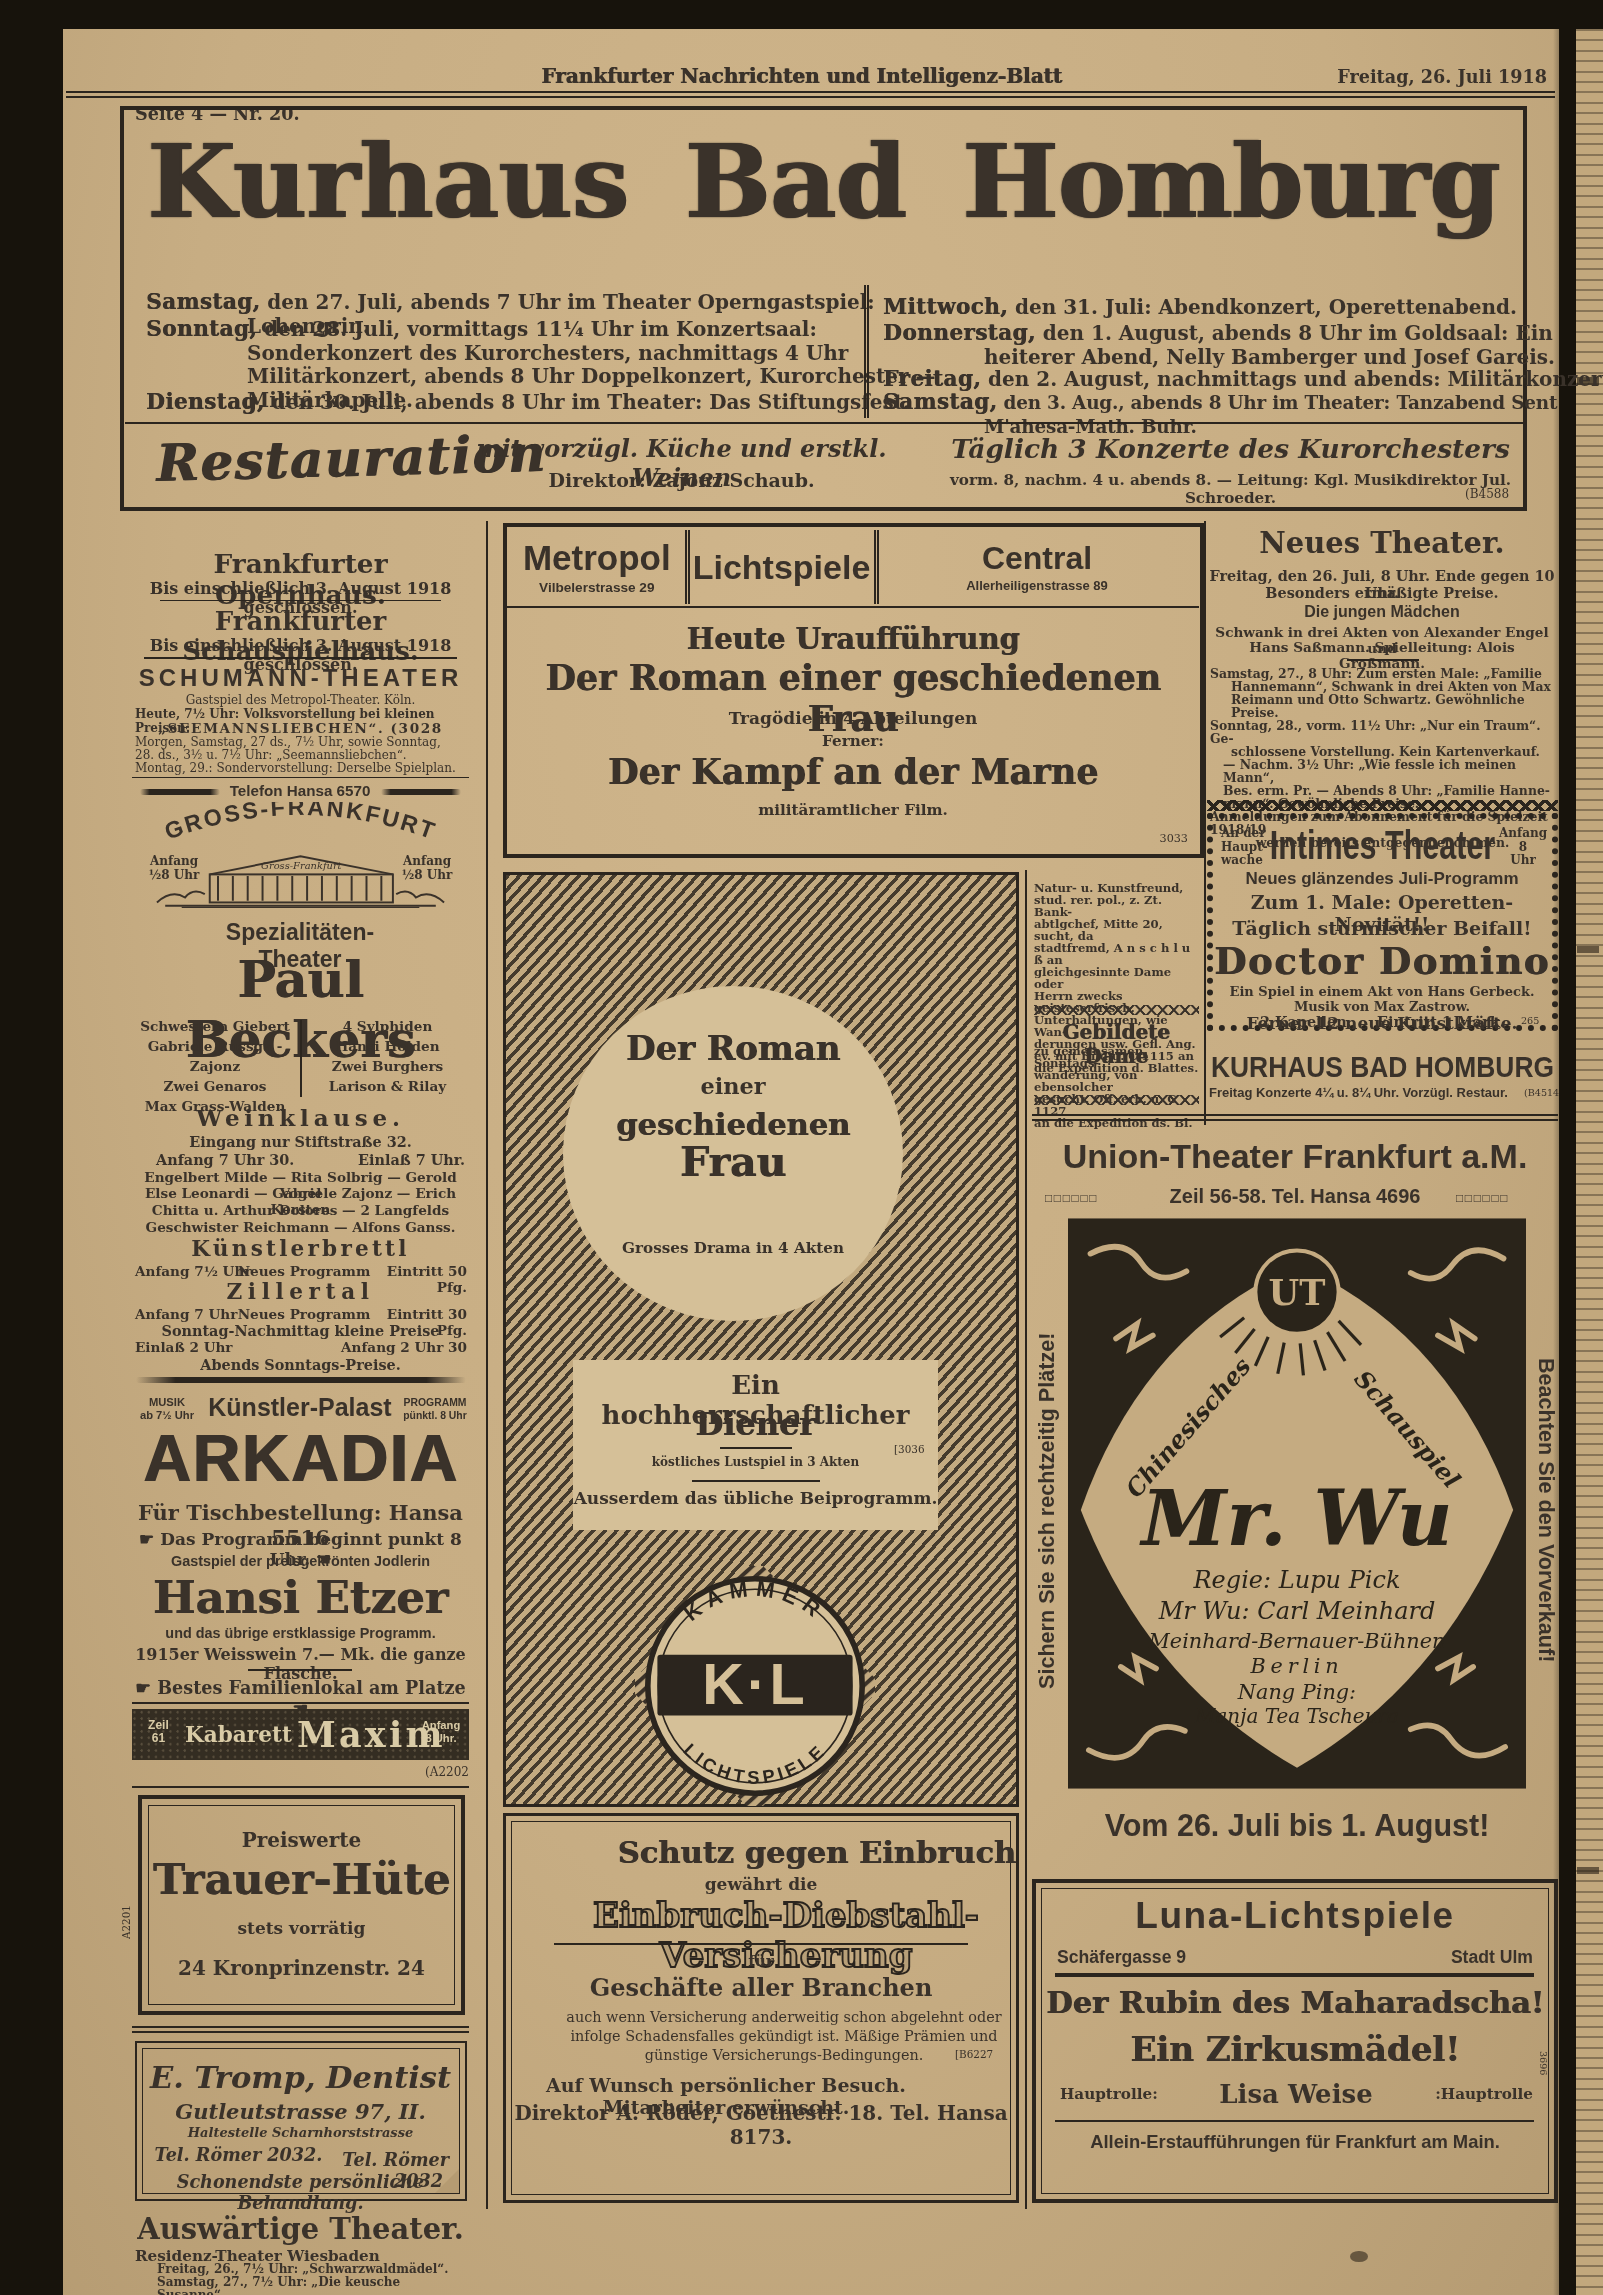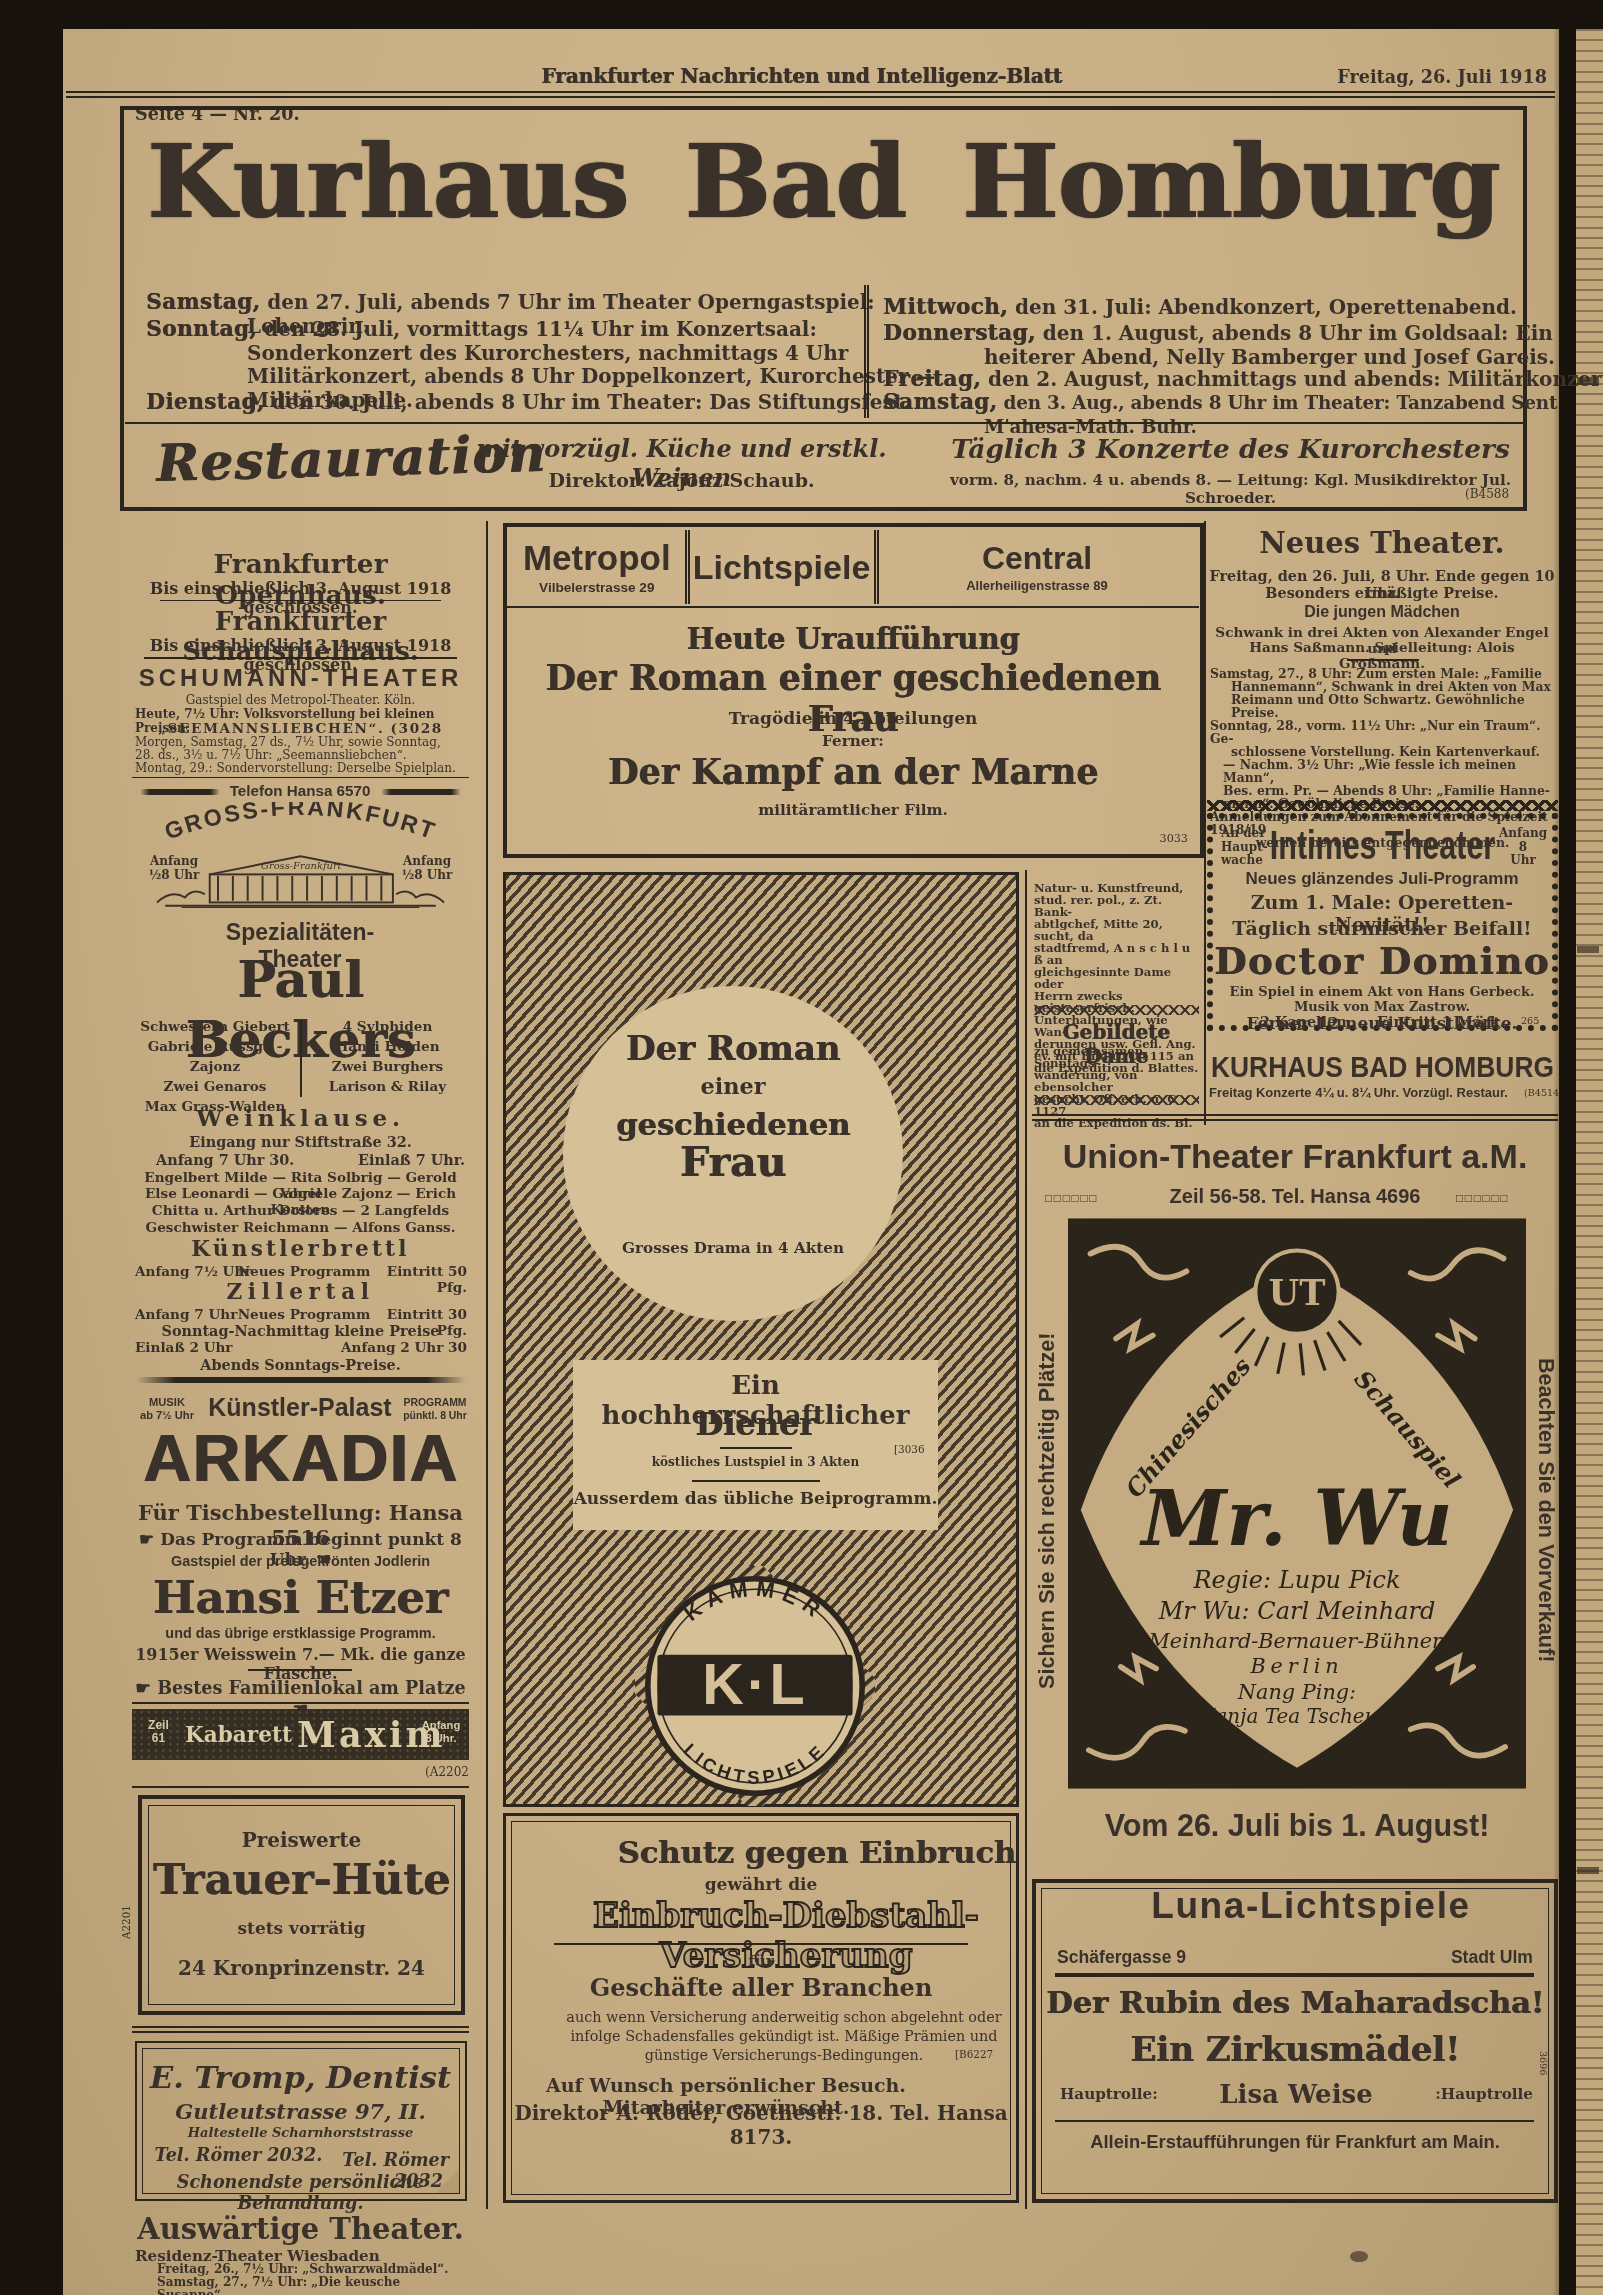--- a/index.html
+++ b/index.html
@@ -405,21 +405,21 @@
     <text x="286" y="462" text-anchor="middle" font-family="DejaVu Serif,serif" font-style="italic" font-size="30" fill="#2a241a">Regie: Lupu Pick</text>
     <text x="286" y="500" text-anchor="middle" font-family="DejaVu Serif,serif" font-style="italic" font-size="30" fill="#2a241a">Mr Wu: Carl Meinhard</text>
     <text x="286" y="536" text-anchor="middle" font-family="DejaVu Serif,serif" font-style="italic" font-size="26" fill="#2a241a">Meinhard-Bernauer-Bühnen</text>
     <text x="286" y="568" text-anchor="middle" font-family="DejaVu Serif,serif" font-style="italic" font-size="26" letter-spacing="6" fill="#2a241a">Berlin</text>
     <text x="286" y="600" text-anchor="middle" font-family="DejaVu Serif,serif" font-style="italic" font-size="26" fill="#2a241a">Nang Ping:</text>
     <text x="286" y="630" text-anchor="middle" font-family="DejaVu Serif,serif" font-style="italic" font-size="25" fill="#2a241a">Manja Tea Tscheura</text>
   </svg>
   <div class="abs sn c" style="left:1068px;top:1808px;width:458px;font-size:30.5px;font-weight:900;">Vom 26. Juli bis 1. August!</div>
 
   <div class="abs" style="left:1032px;top:1879px;width:526px;height:324px;border:4px solid var(--ink2);outline:1.6px solid var(--ink2);outline-offset:-10.4px;box-sizing:border-box;">
-    <div class="abs sn c" style="left:0;top:2px;width:518px;font-size:37px;font-weight:900;letter-spacing:1.6px;padding-left:16px;">Luna-Lichtspiele</div>
+    <div class="abs sn c" style="left:0;top:12px;width:518px;font-size:37px;font-weight:900;letter-spacing:1.6px;">Luna-Lichtspiele</div>
     <div class="abs sn" style="left:21px;top:64px;font-size:17.6px;font-weight:700;">Schäfergasse 9</div>
     <div class="abs sn r" style="left:353px;top:64px;width:144px;font-size:17.6px;font-weight:700;">Stadt Ulm</div>
     <div class="abs rule" style="left:19px;top:90px;width:479px;height:4px;"></div>
     <div class="abs fs c hv" style="left:0;top:101px;width:518px;font-size:30.5px;">Der Rubin des Maharadscha!</div>
     <div class="abs fs c hv" style="left:0;top:146px;width:518px;font-size:34px;">Ein Zirkusmädel!</div>
     <div class="abs fs" style="left:24px;top:202px;font-size:15.2px;">Hauptrolle:</div>
     <div class="abs fs c" style="left:144px;top:196px;width:232px;font-size:26px;">Lisa Weise</div>
     <div class="abs fs r" style="left:377px;top:202px;width:120px;font-size:15.2px;">:Hauptrolle</div>
     <div class="abs rule" style="left:19px;top:237px;width:479px;height:2.4px;"></div>
     <div class="abs sn c" style="left:0;top:248px;width:518px;font-size:18.4px;font-weight:700;">Allein-Erstaufführungen für Frankfurt am Main.</div>

